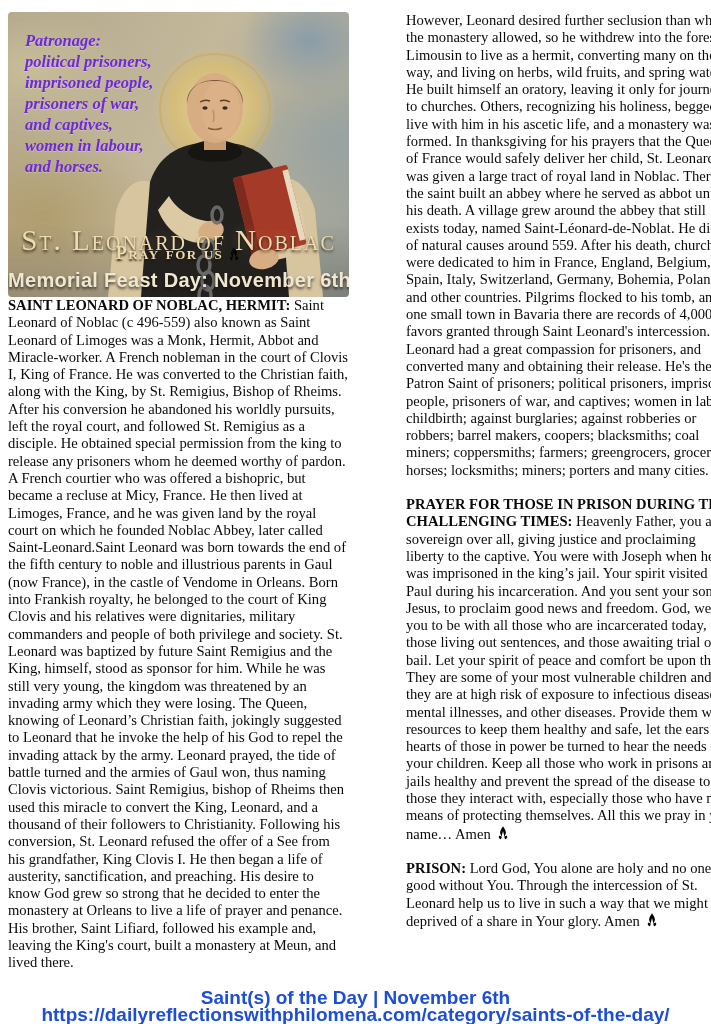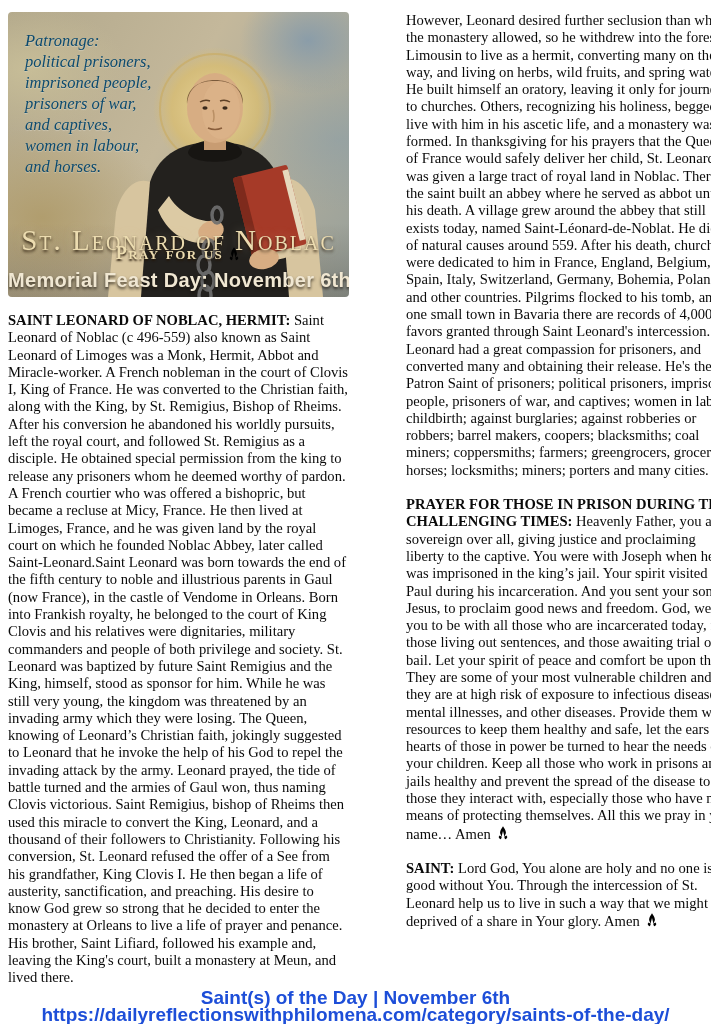--- a/index.html
+++ b/index.html
@@ -24,22 +24,22 @@
       linear-gradient(to top, rgba(55,48,38,.28), rgba(55,48,38,0) 26%),
       radial-gradient(95px 75px at 88% 10%, rgba(128,152,172,.8), rgba(128,152,172,0) 72%),
       radial-gradient(150px 100px at 97% 45%, rgba(138,158,168,.55), rgba(138,158,168,0) 70%),
       radial-gradient(130px 85px at 6% 20%, rgba(200,190,152,.95), rgba(200,190,152,0) 75%),
       radial-gradient(170px 120px at 10% 72%, rgba(175,155,106,.9), rgba(175,155,106,0) 75%),
       linear-gradient(118deg, #b2a88b 0%, #c4b89b 45%, #98a09b 100%);
   }
   .card-art { position:absolute; inset:0; width:100%; height:100%; }
   .patronage {
     position:absolute; left:17px; top:18px; width:200px;
-    font-style:italic; font-weight:normal; font-size:16.5px; line-height:21px;
-    color:#0c4a6e; white-space:pre-line;
+    font-style:italic; font-weight:bold; font-size:16.5px; line-height:21px;
+    color:#6d28d9; white-space:pre-line;
     text-shadow:0 1px 1px rgba(255,255,255,.3);
   }
   .card-title {
     position:absolute; left:0; right:0; top:212px; text-align:center;
     font-variant:small-caps; font-weight:400; font-size:29px; letter-spacing:2px;
     color:#ecdcb0; text-shadow:0 2px 3px rgba(35,22,8,.9), 0 0 12px rgba(255,240,200,.25);
     white-space:nowrap;
   }
   .card-subtitle {
     position:absolute; left:0; right:0; top:231px; text-align:center;
@@ -52,21 +52,21 @@
     font-family:"Liberation Sans", sans-serif; font-weight:bold; font-size:20px;
     color:#f0e7d2; text-shadow:0 2px 3px rgba(20,15,8,.75); letter-spacing:.3px;
     white-space:nowrap;
   }
 
   
   .body-text {
     font-size:14.6px; line-height:17.3px; color:#0a0a0a; text-align:left;
     margin:0 0 17px 0;
   }
-  .col-left .body-text { margin-top:15px; }
+  .col-left .body-text { }
   .body-text b { font-weight:bold; }
   .hands { display:inline-block; width:14px; height:16px; }
   .amen-hands { vertical-align:-2px; margin-left:5px; }
 
   
   .page-footer {
     position:absolute; left:0; right:0; top:989px; text-align:center;
     font-family:"Liberation Sans", sans-serif; font-weight:bold;
     font-size:19px; line-height:17px; color:#1d4ed8;
   }
@@ -165,21 +165,21 @@
       <p class="body-text">However, Leonard desired further seclusion than what the monastery allowed, so he withdrew into the forest of Limousin to live as a hermit, converting many on the way, and living on herbs, wild fruits, and spring water. He built himself an oratory, leaving it only for journeys to churches. Others, recognizing his holiness, begged to live with him in his ascetic life, and a monastery was formed. In thanksgiving for his prayers that the Queen of France would safely deliver her child, St. Leonard was given a large tract of royal land in Noblac. There the saint built an abbey where he served as abbot until his death. A village grew around the abbey that still exists today, named Saint-Léonard-de-Noblat. He died of natural causes around 559. After his death, churches were dedicated to him in France, England, Belgium, Spain, Italy, Switzerland, Germany, Bohemia, Poland and other countries. Pilgrims flocked to his tomb, and in one small town in Bavaria there are records of 4,000 favors granted through Saint Leonard's intercession. St. Leonard had a great compassion for prisoners, and converted many and obtaining their release. He's the Patron Saint of prisoners; political prisoners, imprisoned people, prisoners of war, and captives; women in labour, childbirth; against burglaries; against robberies or robbers; barrel makers, coopers; blacksmiths; coal miners; coppersmiths; farmers; greengrocers, grocers; horses; locksmiths; miners; porters and many cities.</p>
 
       <p class="body-text">
         <b>PRAYER FOR THOSE IN PRISON DURING THIS CHALLENGING TIMES:</b>
         <span>Heavenly Father, you are sovereign over all, giving justice and proclaiming liberty to the captive. You were with Joseph when he was imprisoned in the king’s jail. Your spirit visited Paul during his incarceration. And you sent your son, Jesus, to proclaim good news and freedom. God, we ask you to be with all those who are incarcerated today, for those living out sentences, and those awaiting trial or bail. Let your spirit of peace and comfort be upon them. They are some of your most vulnerable children and they are at high risk of exposure to infectious diseases, mental illnesses, and other diseases. Provide them with resources to keep them healthy and safe, let the ears and hearts of those in power be turned to hear the needs of your children. Keep all those who work in prisons and jails healthy and prevent the spread of the disease to all those they interact with, especially those who have no means of protecting themselves. All this we pray in your name… Amen</span><svg class="hands hands-purple amen-hands" viewBox="0 0 20 21">
             <use href="#hands-shape"></use>
           </svg>
       </p>
 
       <p class="body-text">
-        <b>SAINT:</b>
+        <b>PRISON:</b>
         <span>Lord God, You alone are holy and no one is good without You. Through the intercession of St. Leonard help us to live in such a way that we might be deprived of a share in Your glory. Amen</span><svg class="hands hands-purple amen-hands" viewBox="0 0 20 21">
             <use href="#hands-shape"></use>
           </svg>
       </p>
     </div>
   </div>
 
   <div class="page-footer">
     <div>Saint(s) of the Day | November 6th https://dailyreflectionswithphilomena.com/category/saints-of-the-day/</div>
     <div>Feast and Saint(s) of the Day with Daily Reflections | March 6th https://dailyreflectionswithphilomena.com/</div>

